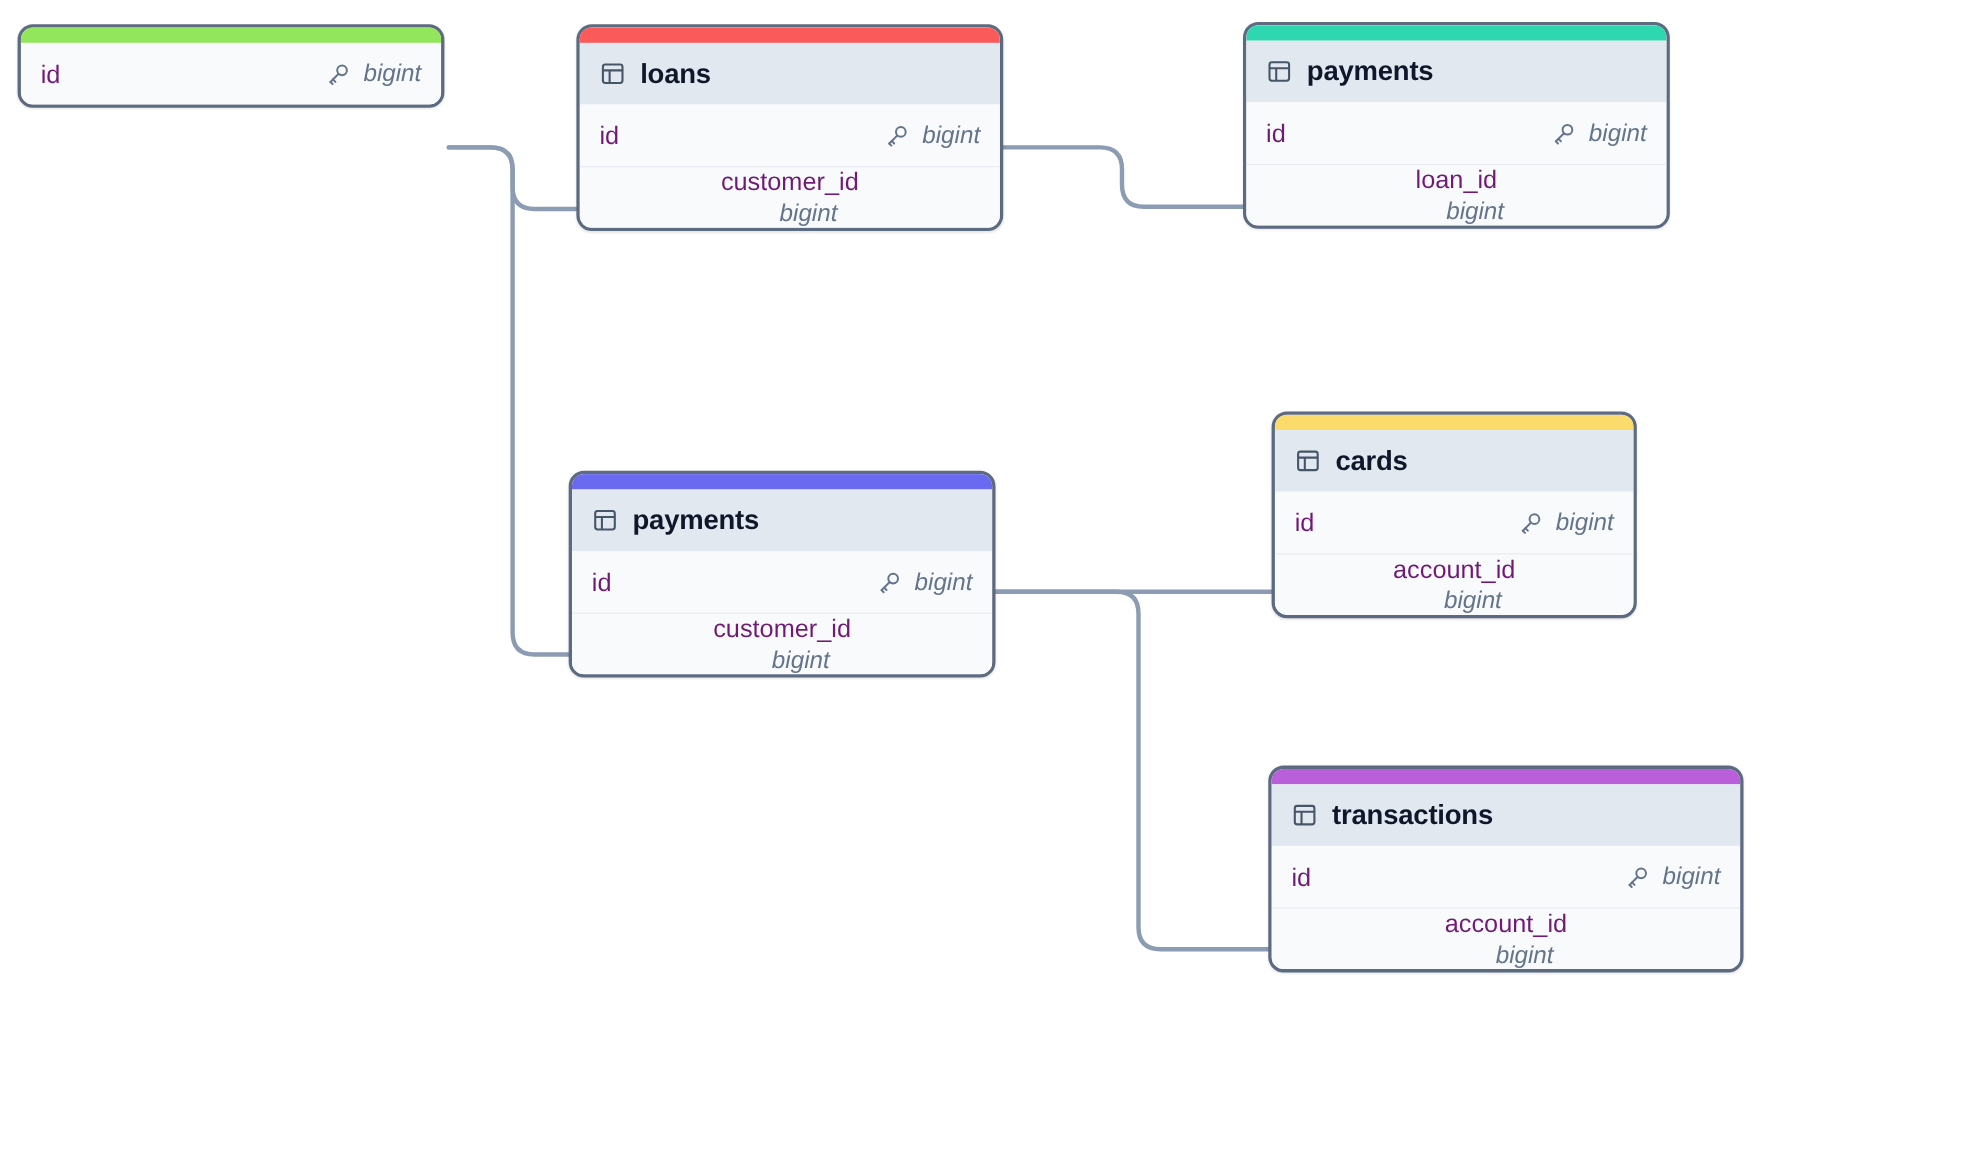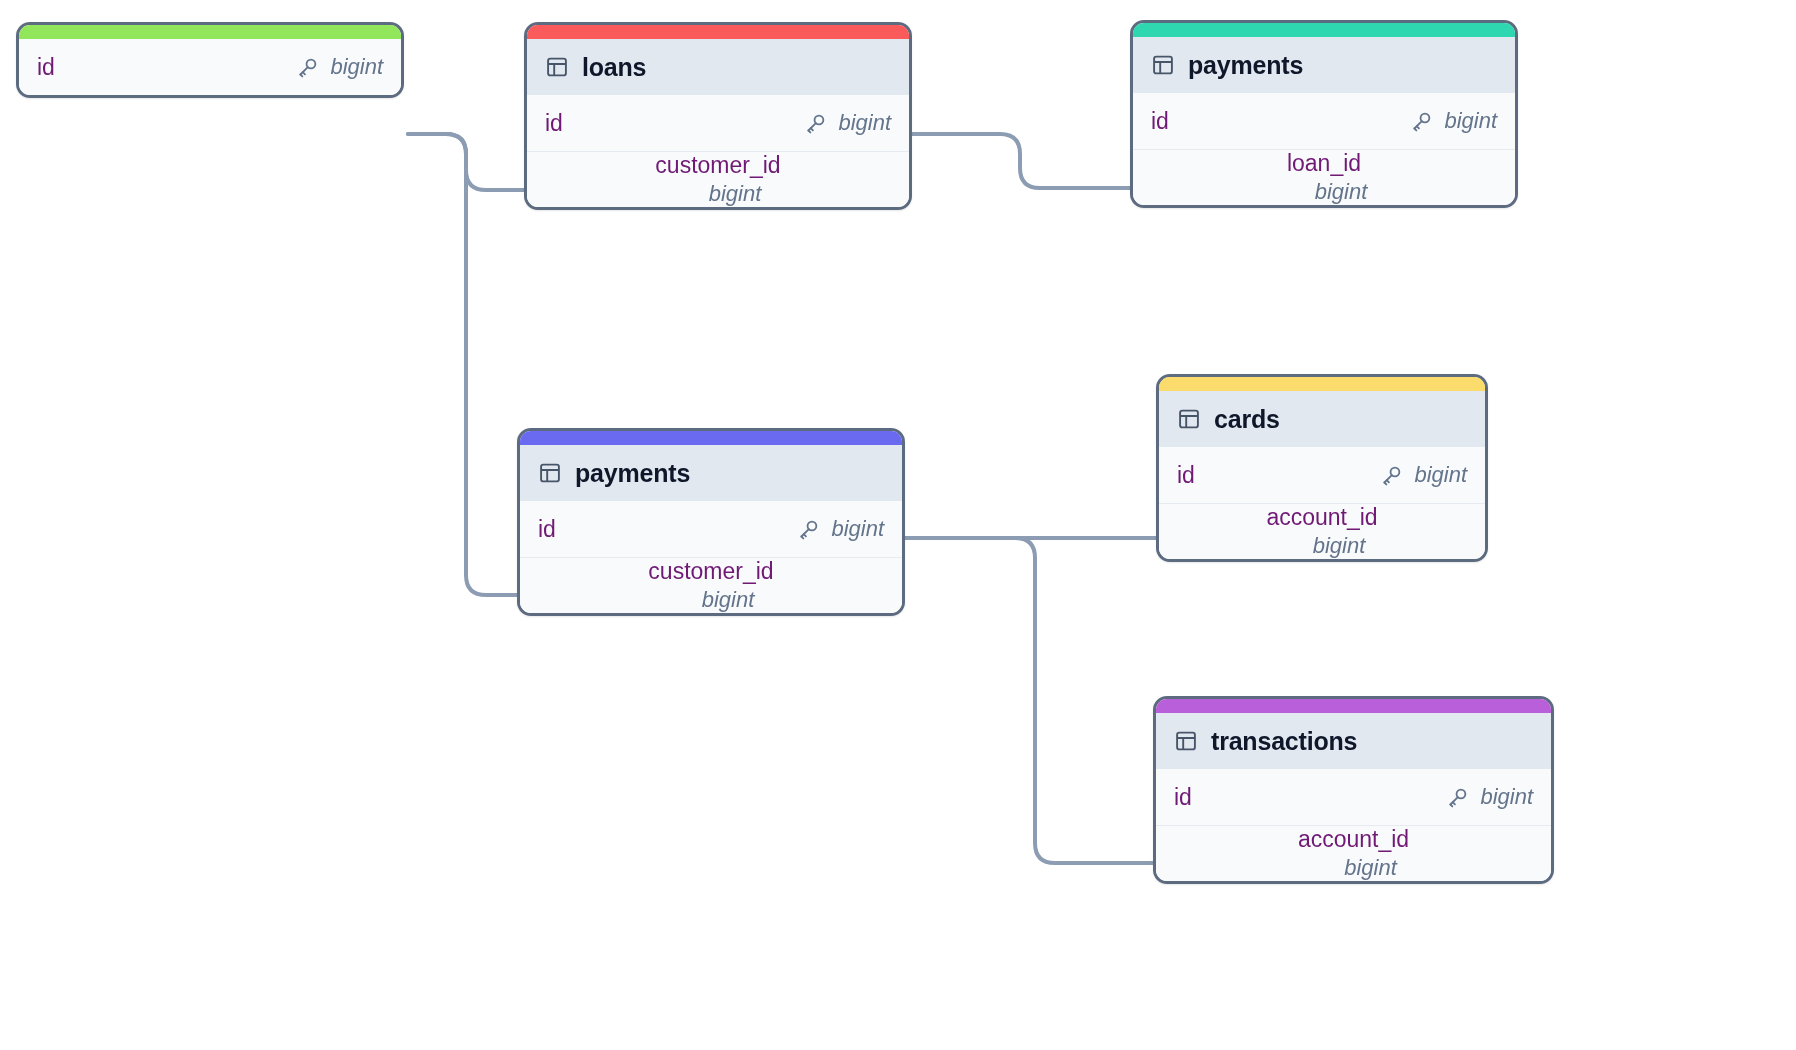--- a/index.html
+++ b/index.html
@@ -275,21 +275,21 @@
   <svg class="key-icon hidden-slot" viewBox="0 0 24 24" fill="none">
     <circle cx="15.6" cy="8.3" r="4.6" stroke="#64748b" stroke-width="1.9"></circle>
     <path d="M12.35 11.55 L4.6 19.3" stroke="#64748b" stroke-width="1.9" stroke-linecap="round"></path>
     <path d="M7.0 16.9 L9.3 19.2" stroke="#64748b" stroke-width="1.9" stroke-linecap="round"></path>
     <path d="M4.6 19.3 L6.6 21.3" stroke="#64748b" stroke-width="1.9" stroke-linecap="round"></path>
   </svg>
 <span class="field-type">bigint</span>
           </span>
         </div>
       </div>
-      <div class="table-node" style="left: 1153px; top: 696px; width: 401px;">
+      <div class="table-node" style="left: 1153px; top: 696px; width: 432px;">
         <div class="color-strip" style="background: rgb(184, 95, 217);"></div>
         <div class="table-header">
   <svg class="tbl-icon" viewBox="0 0 24 24" fill="none">
     <rect x="3.1" y="3.6" width="17.8" height="16.8" rx="2.2" stroke="#475569" stroke-width="1.9"></rect>
     <path d="M3.1 9.0 H20.9" stroke="#475569" stroke-width="1.9"></path>
     <path d="M9.2 9.0 V20.4" stroke="#475569" stroke-width="1.9"></path>
   </svg>
 <span class="table-title">transactions</span>
         </div>
         <div class="field-row">

